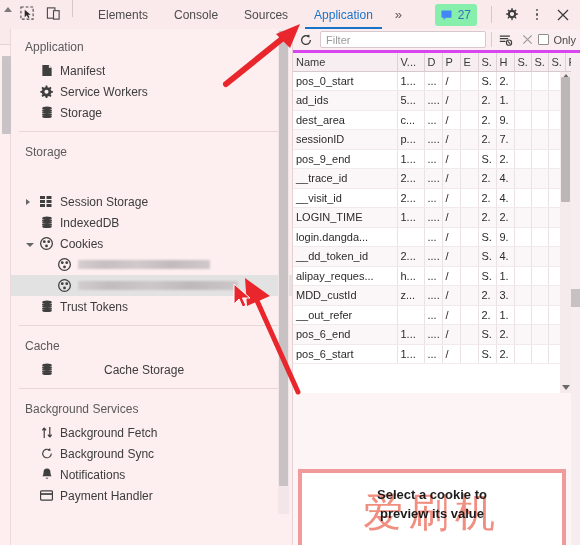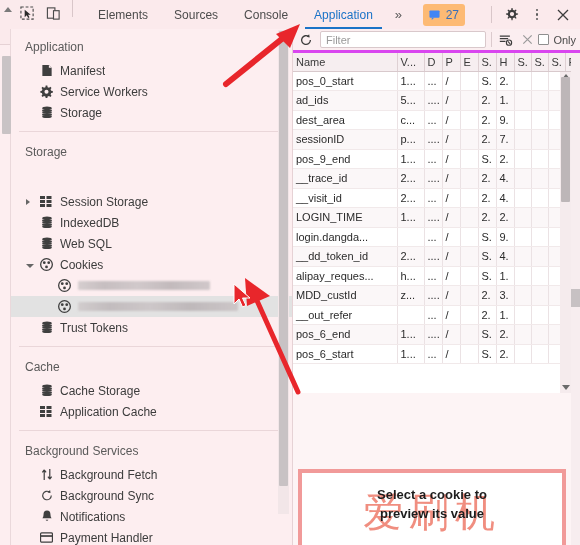--- a/index.html
+++ b/index.html
@@ -46,21 +46,21 @@
     height: 2px; background: #1a73c7;
   }
   .tab-more { padding: 0 9px; font-size: 13px; color: #5a5a5a; }
   .tb-right {
     margin-left: auto; display: flex; align-items: center; height: 29px;
     padding-right: 4px;
   }
   .msg-badge {
     display: flex; align-items: center; gap: 6px;
     padding: 2px 6px; border-radius: 3px;
-    background: #fdba74; margin-right: 20px;
+    background: #86efac; margin-right: 8px;
   }
   .msg-badge .count { font-size: 12px; color: #3a6fb8; }
   .dots { display:flex; flex-direction:column; gap:2px; align-items:center; }
   .dots i { width:2.5px; height:2.5px; background:#5a5a5a; border-radius:50%; display:block; }
 
   
   .sidebar {
     position: absolute; left: 10px; top: 29px;
     width: 282px; height: 516px;
     background: #fdeef0;
@@ -265,24 +265,24 @@
         <rect x="8" y="5" width="6" height="9" fill="#fbeaec" stroke="#4a4a4a" stroke-width="1.2"></rect>
       </svg>
     </div>
     <div class="tb-sep"></div>
 
     <div class="tabs">
       <div class="tab">
         <span>Elements</span>
       </div>
       <div class="tab">
+        <span>Console</span>
+      </div>
+      <div class="tab">
         <span>Sources</span>
-      </div>
-      <div class="tab">
-        <span>Console</span>
       </div>
       <div class="tab active">
         <span>Application</span>
       </div>
       <div class="tab-more">
         <span>»</span>
       </div>
     </div>
 
     <div class="tb-right">
@@ -376,105 +376,80 @@
                 <ellipse cx="6" cy="2.4" rx="5.2" ry="1.9" fill="#3f3f3f"></ellipse>
                 <rect x="0.8" y="4" width="10.4" height="1.8" fill="#3f3f3f"></rect>
                 <ellipse cx="6" cy="6.8" rx="5.2" ry="1.7" fill="#3f3f3f"></ellipse>
                 <rect x="0.8" y="8.3" width="10.4" height="1.8" fill="#3f3f3f"></rect>
                 <ellipse cx="6" cy="11.2" rx="5.2" ry="1.8" fill="#3f3f3f"></ellipse>
               </svg>
             </span>
             <span class="sb-label">IndexedDB</span>
           </div>
           <div class="sb-item" style="position: relative;">
+            <span class="sb-arrow open"></span>
+            <span class="sb-ico">
+              <svg width="13" height="13" viewBox="0 0 14 14">
+                <circle cx="7" cy="7" r="6.3" fill="none" stroke="#3f3f3f" stroke-width="1.4"></circle>
+                <circle cx="4.6" cy="5" r="1.5" fill="#3f3f3f"></circle>
+                <circle cx="9.4" cy="5" r="1.5" fill="#3f3f3f"></circle>
+                <circle cx="7" cy="9.6" r="1.5" fill="#3f3f3f"></circle>
+              </svg>
+            </span>
+            <span class="sb-label">Cookies</span>
+          </div>
+          <div class="sb-item indent2" style="position: relative;">
+            <span class="sb-ico">
+              <svg width="13" height="13" viewBox="0 0 14 14">
+                <circle cx="7" cy="7" r="6.3" fill="none" stroke="#3f3f3f" stroke-width="1.4"></circle>
+                <circle cx="4.6" cy="5" r="1.5" fill="#3f3f3f"></circle>
+                <circle cx="9.4" cy="5" r="1.5" fill="#3f3f3f"></circle>
+                <circle cx="7" cy="9.6" r="1.5" fill="#3f3f3f"></circle>
+              </svg>
+            </span>
+            <span class="redacted" style="width: 132px;"></span>
+          </div>
+          <div class="sb-item indent2 selected" style="position: relative;">
+            <span class="sb-ico">
+              <svg width="13" height="13" viewBox="0 0 14 14">
+                <circle cx="7" cy="7" r="6.3" fill="none" stroke="#3f3f3f" stroke-width="1.4"></circle>
+                <circle cx="4.6" cy="5" r="1.5" fill="#3f3f3f"></circle>
+                <circle cx="9.4" cy="5" r="1.5" fill="#3f3f3f"></circle>
+                <circle cx="7" cy="9.6" r="1.5" fill="#3f3f3f"></circle>
+              </svg>
+            </span>
+            <span class="redacted" style="width: 160px;"></span>
+          </div>
+          <div class="sb-item" style="position: relative;">
             <span class="sb-ico">
               <svg width="12" height="13" viewBox="0 0 12 14">
                 <ellipse cx="6" cy="2.4" rx="5.2" ry="1.9" fill="#3f3f3f"></ellipse>
                 <rect x="0.8" y="4" width="10.4" height="1.8" fill="#3f3f3f"></rect>
                 <ellipse cx="6" cy="6.8" rx="5.2" ry="1.7" fill="#3f3f3f"></ellipse>
                 <rect x="0.8" y="8.3" width="10.4" height="1.8" fill="#3f3f3f"></rect>
                 <ellipse cx="6" cy="11.2" rx="5.2" ry="1.8" fill="#3f3f3f"></ellipse>
               </svg>
             </span>
-            <span class="sb-label">Web SQL</span>
-          </div>
-          <div class="sb-item" style="position: relative;">
-            <span class="sb-arrow open"></span>
-            <span class="sb-ico">
-              <svg width="13" height="13" viewBox="0 0 14 14">
-                <circle cx="7" cy="7" r="6.3" fill="none" stroke="#3f3f3f" stroke-width="1.4"></circle>
-                <circle cx="4.6" cy="5" r="1.5" fill="#3f3f3f"></circle>
-                <circle cx="9.4" cy="5" r="1.5" fill="#3f3f3f"></circle>
-                <circle cx="7" cy="9.6" r="1.5" fill="#3f3f3f"></circle>
-              </svg>
-            </span>
-            <span class="sb-label">Cookies</span>
-          </div>
-          <div class="sb-item indent2" style="position: relative;">
-            <span class="sb-ico">
-              <svg width="13" height="13" viewBox="0 0 14 14">
-                <circle cx="7" cy="7" r="6.3" fill="none" stroke="#3f3f3f" stroke-width="1.4"></circle>
-                <circle cx="4.6" cy="5" r="1.5" fill="#3f3f3f"></circle>
-                <circle cx="9.4" cy="5" r="1.5" fill="#3f3f3f"></circle>
-                <circle cx="7" cy="9.6" r="1.5" fill="#3f3f3f"></circle>
-              </svg>
-            </span>
-            <span class="redacted" style="width: 132px;"></span>
-          </div>
-          <div class="sb-item indent2 selected" style="position: relative;">
-            <span class="sb-ico">
-              <svg width="13" height="13" viewBox="0 0 14 14">
-                <circle cx="7" cy="7" r="6.3" fill="none" stroke="#3f3f3f" stroke-width="1.4"></circle>
-                <circle cx="4.6" cy="5" r="1.5" fill="#3f3f3f"></circle>
-                <circle cx="9.4" cy="5" r="1.5" fill="#3f3f3f"></circle>
-                <circle cx="7" cy="9.6" r="1.5" fill="#3f3f3f"></circle>
-              </svg>
-            </span>
-            <span class="redacted" style="width: 160px;"></span>
-          </div>
-          <div class="sb-item" style="position: relative;">
+            <span class="sb-label">Trust Tokens</span>
+          </div>
+        </div>
+        <div class="sb-sep"></div>
+        <div class="sb-section">
+          <div class="sb-title">Cache</div>
+          <div class="sb-item" style="position: relative; gap: 44px;">
             <span class="sb-ico">
               <svg width="12" height="13" viewBox="0 0 12 14">
                 <ellipse cx="6" cy="2.4" rx="5.2" ry="1.9" fill="#3f3f3f"></ellipse>
                 <rect x="0.8" y="4" width="10.4" height="1.8" fill="#3f3f3f"></rect>
                 <ellipse cx="6" cy="6.8" rx="5.2" ry="1.7" fill="#3f3f3f"></ellipse>
                 <rect x="0.8" y="8.3" width="10.4" height="1.8" fill="#3f3f3f"></rect>
                 <ellipse cx="6" cy="11.2" rx="5.2" ry="1.8" fill="#3f3f3f"></ellipse>
               </svg>
             </span>
-            <span class="sb-label">Trust Tokens</span>
-          </div>
-        </div>
-        <div class="sb-sep"></div>
-        <div class="sb-section">
-          <div class="sb-title">Cache</div>
-          <div class="sb-item" style="position: relative;">
-            <span class="sb-ico">
-              <svg width="12" height="13" viewBox="0 0 12 14">
-                <ellipse cx="6" cy="2.4" rx="5.2" ry="1.9" fill="#3f3f3f"></ellipse>
-                <rect x="0.8" y="4" width="10.4" height="1.8" fill="#3f3f3f"></rect>
-                <ellipse cx="6" cy="6.8" rx="5.2" ry="1.7" fill="#3f3f3f"></ellipse>
-                <rect x="0.8" y="8.3" width="10.4" height="1.8" fill="#3f3f3f"></rect>
-                <ellipse cx="6" cy="11.2" rx="5.2" ry="1.8" fill="#3f3f3f"></ellipse>
-              </svg>
-            </span>
             <span class="sb-label">Cache Storage</span>
-          </div>
-          <div class="sb-item" style="position: relative;">
-            <span class="sb-ico">
-              <svg width="13" height="11" viewBox="0 0 13 11">
-                <rect x="0" y="0" width="5" height="3" fill="#3f3f3f"></rect>
-                <rect x="6.5" y="0" width="5" height="3" fill="#3f3f3f"></rect>
-                <rect x="0" y="4" width="5" height="3" fill="#3f3f3f"></rect>
-                <rect x="6.5" y="4" width="5" height="3" fill="#3f3f3f"></rect>
-                <rect x="0" y="8" width="5" height="3" fill="#3f3f3f"></rect>
-                <rect x="6.5" y="8" width="5" height="3" fill="#3f3f3f"></rect>
-              </svg>
-            </span>
-            <span class="sb-label">Application Cache</span>
           </div>
         </div>
         <div class="sb-sep"></div>
         <div class="sb-section">
           <div class="sb-title">Background Services</div>
           <div class="sb-item" style="position: relative;">
             <span class="sb-ico">
               <svg width="12" height="13" viewBox="0 0 12 14">
                 <path d="M3 13 V2 M3 2 L1 4.6 M3 2 L5 4.6" stroke="#3f3f3f" fill="none" stroke-width="1.3"></path>
                 <path d="M9 1 V12 M9 12 L7 9.4 M9 12 L11 9.4" stroke="#3f3f3f" fill="none" stroke-width="1.3"></path>

